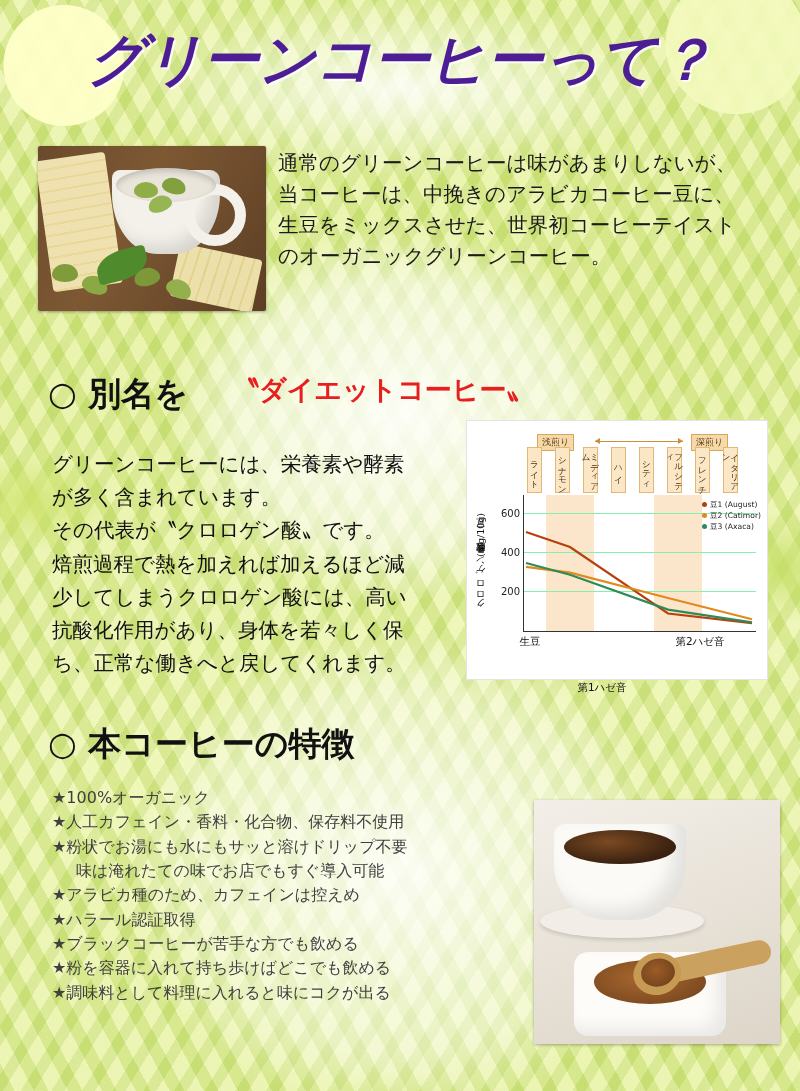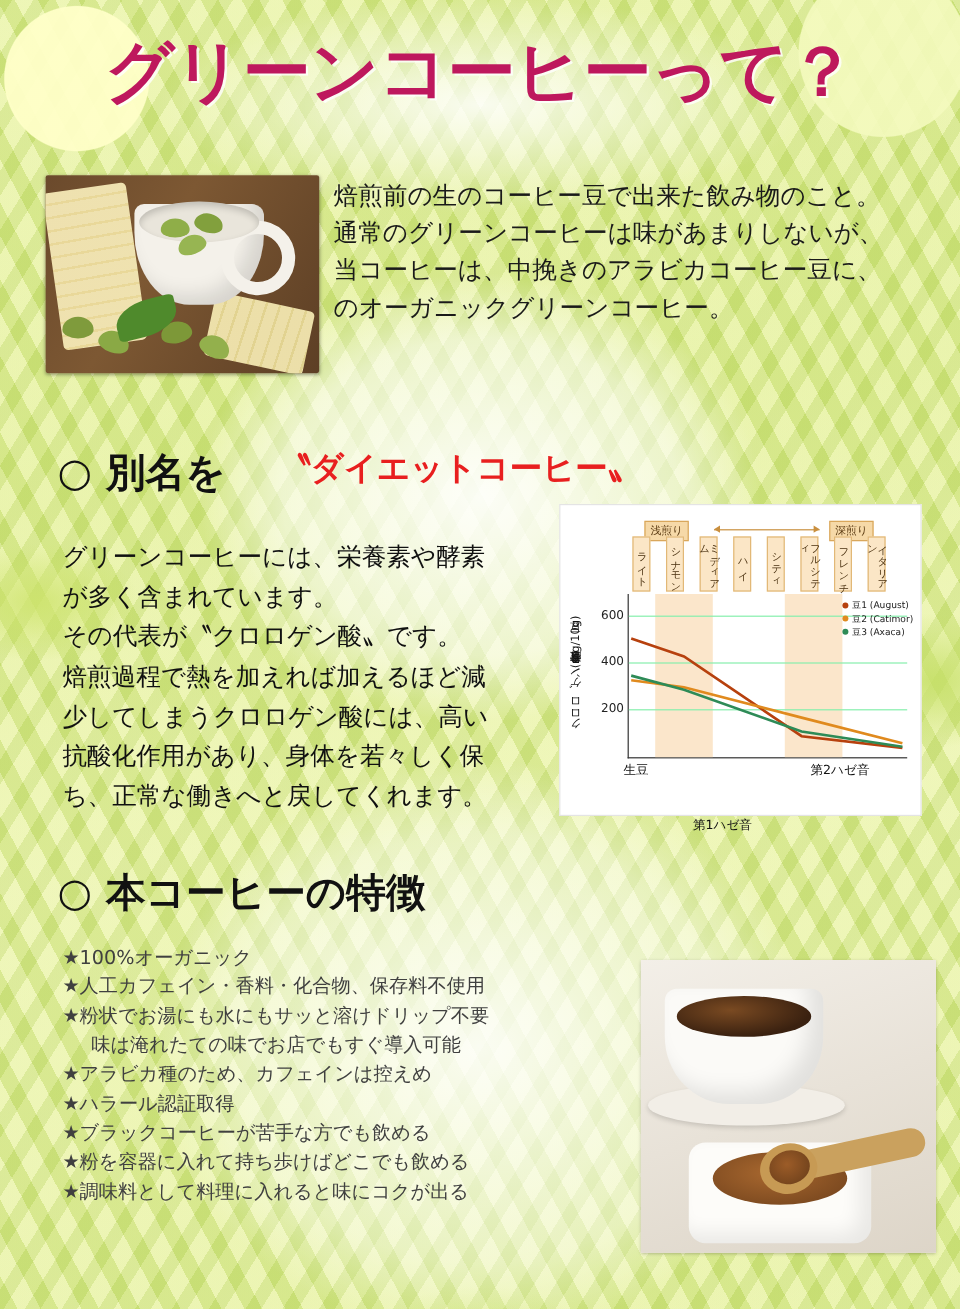--- a/index.html
+++ b/index.html
@@ -30,23 +30,24 @@
       radial-gradient(ellipse 340px 300px at 50% 80%, rgba(255,255,255,.88), rgba(255,255,255,.40) 60%, rgba(255,255,255,0) 80%),
       radial-gradient(ellipse 360px 120px at 50% 8%, rgba(255,255,255,.85), rgba(255,255,255,0) 75%);
   }
   .page{position:relative;z-index:2;width:800px;height:1091px;}
 
   
   .title{
     position:absolute;left:0;right:0;top:22px;
     text-align:center;
     font-size:57px;font-weight:bold;letter-spacing:-1px;
-    color:#be185d;
+    color:#4c1d95;
     text-shadow:2px 2px 0 rgba(255,255,255,.8);
     white-space:nowrap;
+    font-style:italic;
   }
 
   
   .intro-photo{
     position:absolute;left:38px;top:146px;width:228px;height:165px;
     border-radius:2px;overflow:hidden;
     background:
       linear-gradient(120deg,#6b4a2c 0%,#7d5833 40%,#5d3f25 100%);
     box-shadow:0 1px 3px rgba(0,0,0,.35);
   }
@@ -226,23 +227,23 @@
     <div class="beans" style="left:44px;top:130px;width:26px;height:18px;background:#8aa945;transform:rotate(18deg);"></div>
     <div class="beans" style="left:96px;top:122px;width:26px;height:18px;background:#7d9838;transform:rotate(-12deg);"></div>
     <div class="beans" style="left:128px;top:134px;width:26px;height:18px;background:#93b04c;transform:rotate(26deg);"></div>
     <div class="beans" style="left:96px;top:36px;width:24px;height:16px;background:#8fae48;"></div>
     <div class="beans" style="left:124px;top:32px;width:24px;height:16px;background:#82a03d;transform:rotate(14deg);"></div>
     <div class="beans" style="left:110px;top:50px;width:24px;height:16px;background:#97b552;transform:rotate(-20deg);"></div>
     <div class="leaf"></div>
   </div>
 
   <div class="intro-text">
-    <div>焙煎前の生のコーヒー豆で出来た飲み物のこと。</div>
     <div>通常のグリーンコーヒーは味があまりしないが、</div>
     <div>当コーヒーは、中挽きのアラビカコーヒー豆に、</div>
+    <div>生豆をミックスさせた、世界初コーヒーテイスト</div>
     <div>のオーガニックグリーンコーヒー。</div>
   </div>
 
   <div class="sec-head" style="left:48px;top:372px;">○ 別名を</div>
   <div class="nickname">〝ダイエットコーヒー〟</div>
 
   <div class="body-text">
     <div>グリーンコーヒーには、栄養素や酵素</div>
     <div>が多く含まれています。</div>
     <div>その代表が〝クロロゲン酸〟です。</div>

